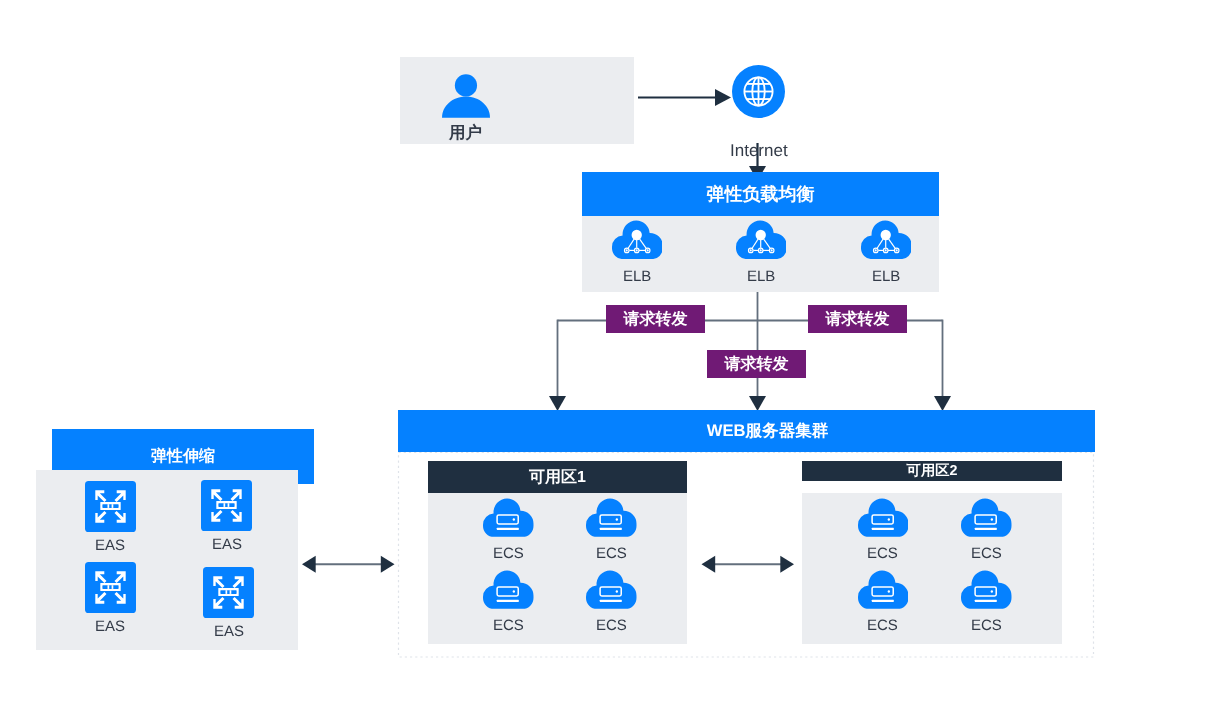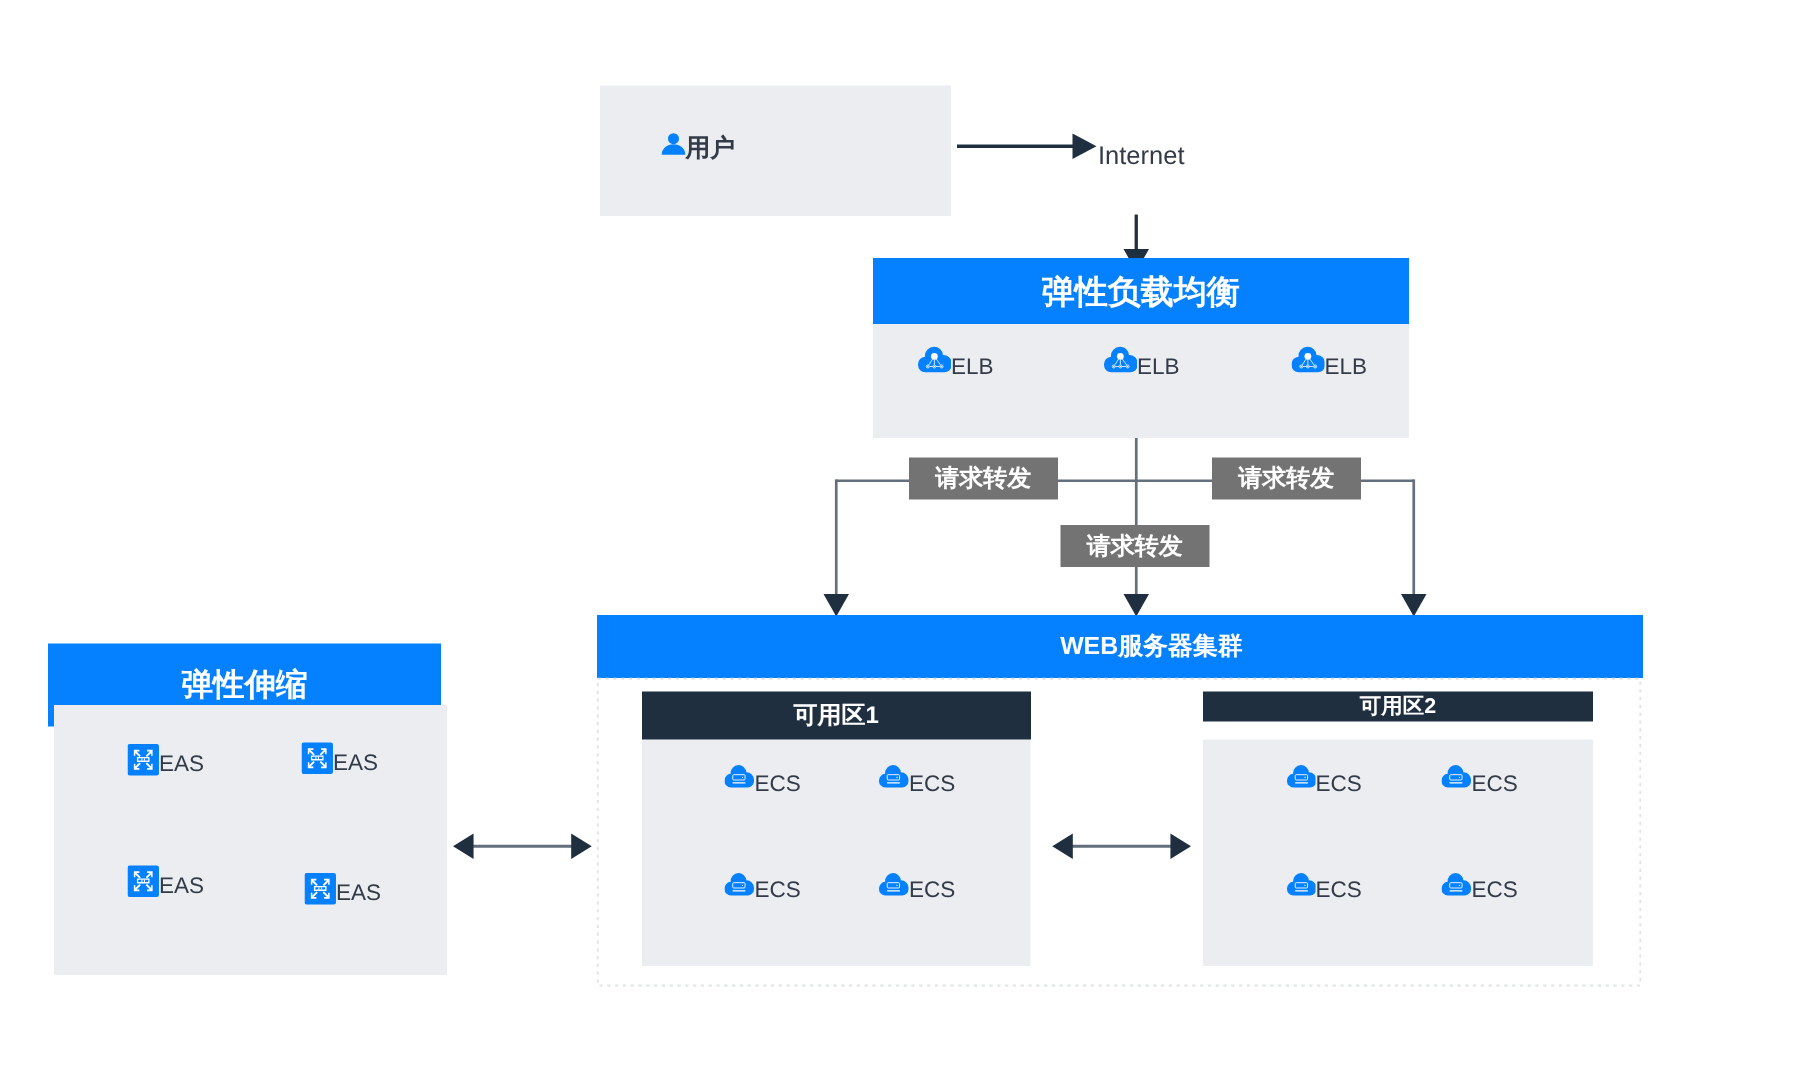--- a/index.html
+++ b/index.html
@@ -6,24 +6,24 @@
   html,body { width:1213px; height:721px; background:#ffffff; }
   body { font-family:"Liberation Sans", sans-serif; position:relative; overflow:hidden;
          -webkit-font-smoothing:antialiased; text-rendering:geometricPrecision; }
   .stage { position:absolute; left:0; top:0; width:1213px; height:721px; }
   .panel-head { position:absolute; background:#0581ff; color:#ffffff; font-weight:700; will-change:transform;
                 display:flex; align-items:center; justify-content:center; }
   .panel-body { position:absolute; background:#ebedf0; }
   .zone-head { position:absolute; background:#1f2f40; color:#ffffff; font-weight:700; will-change:transform;
                display:flex; align-items:center; justify-content:center; }
   .zone-body { position:absolute; background:#ebedf0; }
-  .node { position:absolute; display:flex; flex-direction:row; align-items:center; }
+  .node { position:absolute; display:flex; flex-direction:column; align-items:center; }
   .node .ic { display:block; }
   .node-label { color:#333b48; text-align:center; white-space:nowrap; line-height:1; will-change:transform; }
-  .flow-label { position:absolute; background:#737373; color:#ffffff; font-weight:700; will-change:transform;
+  .flow-label { position:absolute; background:#701a75; color:#ffffff; font-weight:700; will-change:transform;
                 display:flex; align-items:center; justify-content:center; white-space:nowrap; }
   .lines { position:absolute; left:0; top:0; width:1213px; height:721px; }
 </style>
 </head>
 <body>
 
 <div class="stage">
 <svg class="lines" width="1213" height="721" viewBox="0 0 1213 721">
 <g>
 <path d="M638 97.5 H718" stroke="#1f2f40" stroke-width="2.2" fill="none"></path>
@@ -73,21 +73,21 @@
           <circle cx="28" cy="28" r="14.9"></circle>
           <ellipse cx="28" cy="28" rx="6.6" ry="14.9"></ellipse>
           <path d="M13.1 28h29.8"></path>
           <path d="M15.6 20.0h24.8"></path>
           <path d="M15.6 36.0h24.8"></path>
           <path d="M28 13.1v29.8"></path>
         </g>
       </svg>
       <div class="node-label" style="font-size:17px;margin-top:24px">Internet</div>
     </div>
-<div class="panel-head" style="left:582px;top:172px;width:357px;height:46px;font-size:22px">弹性负载均衡</div>
+<div class="panel-head" style="left:582px;top:172px;width:357px;height:46px;font-size:18px">弹性负载均衡</div>
 <div class="panel-body" style="left:582px;top:216px;width:357px;height:76px"></div>
 <div class="node" style="left:611.6px;top:220.2px;width:50.8px">
       <svg class="ic" width="50.8" height="39.08" viewBox="0 0 51.6 39.7">
         <path fill="#0581ff" d="M24.6 0.5A13.9 13.9 0 0 1 38.24 13.1A13.1 13.1 0 0 1 51.6 26.2L51.6 28.6A11.1 11.1 0 0 1 40.5 39.7L11.1 39.7A11.1 11.1 0 0 1 0 28.6L0 27.3A11.5 11.5 0 0 1 10.8 15.83A13.9 13.9 0 0 1 24.6 0.5Z"></path>
         <g stroke="#fff" stroke-width="1.2" fill="none">
           <path d="M25.10 20.17L25.10 28.29"></path>
           <path d="M22.42 19.38L16.39 28.71"></path>
           <path d="M27.96 19.25L34.75 28.77"></path>
           <path d="M17.58 30.89L33.66 30.89"></path>
         </g>
@@ -221,21 +221,21 @@
     </div>
 <div class="node" style="left:961.1px;top:569.7px;width:50.5px">
       <svg class="ic" width="50.5" height="38.85" viewBox="0 0 51.6 39.7">
         <path fill="#0581ff" d="M24.6 0.5A13.9 13.9 0 0 1 38.24 13.1A13.1 13.1 0 0 1 51.6 26.2L51.6 28.6A11.1 11.1 0 0 1 40.5 39.7L11.1 39.7A11.1 11.1 0 0 1 0 28.6L0 27.3A11.5 11.5 0 0 1 10.8 15.83A13.9 13.9 0 0 1 24.6 0.5Z"></path>
         <rect x="14.4" y="17.3" width="21.6" height="9.3" rx="1.7" fill="none" stroke="#fff" stroke-width="1.55"></rect>
         <circle cx="31.5" cy="22.0" r="1.2" fill="#fff"></circle>
         <rect x="14.1" y="30.5" width="22.5" height="2.1" rx="0.4" fill="#fff"></rect>
       </svg>
       <div class="node-label" style="font-size:15px;margin-top:9px">ECS</div>
     </div>
-<div class="panel-head" style="left:32px;top:429px;width:262px;height:55px;font-size:21px">弹性伸缩</div>
+<div class="panel-head" style="left:52px;top:429px;width:262px;height:55px;font-size:16px">弹性伸缩</div>
 <div class="panel-body" style="left:36px;top:470px;width:262px;height:180px"></div>
 <div class="node" style="left:85.0px;top:481.0px;width:51px">
       <svg class="ic" width="51" height="51" viewBox="0 0 51 51">
         <rect x="0" y="0" width="51" height="51" rx="3.6" fill="#0581ff"></rect>
         <g fill="#fff">
           <path d="M10.3 9.3L19.3 9.3L19.3 12.3L14.8 12.3L21.5 19.0L19.4 21.1L12.7 14.4L12.7 18.9L10.3 18.9Z"></path>
           <path d="M40.7 9.3L31.7 9.3L31.7 12.3L36.2 12.3L29.5 19.0L31.6 21.1L38.3 14.4L38.3 18.9L40.7 18.9Z"></path>
           <path d="M10.3 41.7L19.3 41.7L19.3 38.7L14.8 38.7L21.5 32.0L19.4 29.9L12.7 36.6L12.7 32.1L10.3 32.1Z"></path>
           <path d="M40.7 41.7L31.7 41.7L31.7 38.7L36.2 38.7L29.5 32.0L31.6 29.9L38.3 36.6L38.3 32.1L40.7 32.1Z"></path>
         </g>

